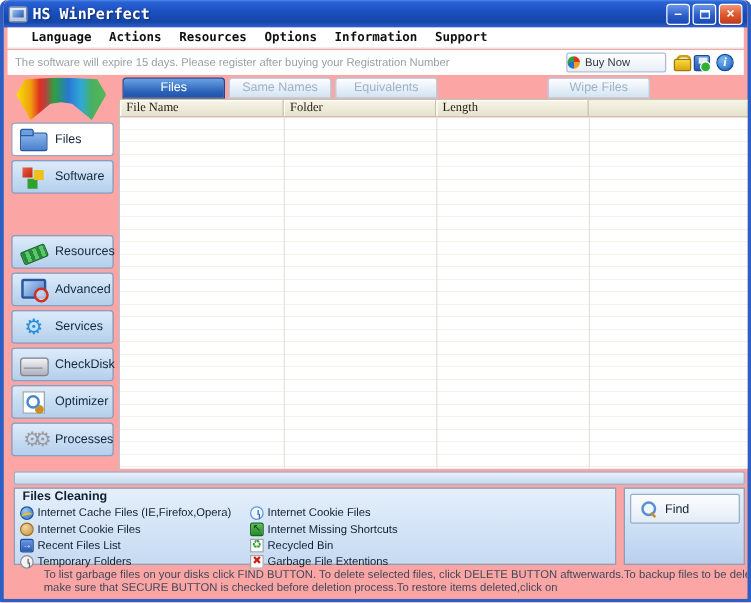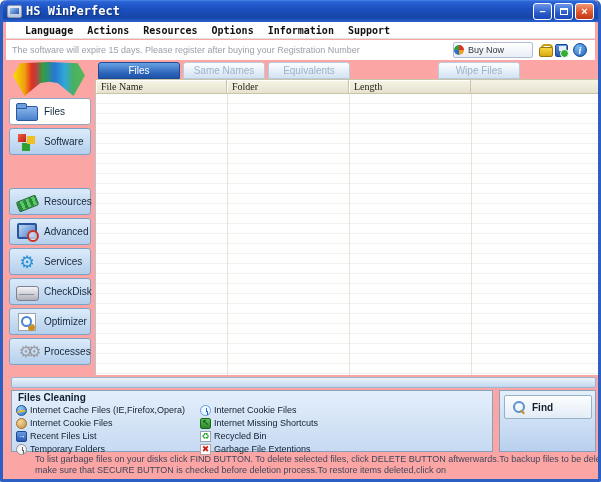--- a/index.html
+++ b/index.html
@@ -127,21 +127,21 @@
   .ci-clock-grey { border-radius:50%; background:#f4f4f4; border:1px solid #909098; }
   .ci-clock-grey::after { content:""; position:absolute; left:5px; top:2px; width:1px; height:4px; background:#606068; box-shadow:1px 3px 0 #606068; }
   .ci-clock-blue { border-radius:50%; background:#f0f8ff; border:1px solid #5a9ae0; }
   .ci-clock-blue::after { content:""; position:absolute; left:5px; top:2px; width:1px; height:4px; background:#2a6ac0; box-shadow:1px 3px 0 #2a6ac0; }
   .ci-shortcut { background:linear-gradient(180deg,#5ac05a,#28882a); border:1px solid #1a661c; border-radius:2px;
     color:#0a300a; font-size:8px; line-height:10px; }
   .ci-recycle { background:#ffffff; border:1px solid #98a4b0; color:#28a028; font-size:9px; line-height:10px; font-family:"DejaVu Sans",sans-serif; }
   .ci-redx { background:#ffffff; border:1px solid #b0a4a4; color:#d02018; font-size:9px; line-height:10px; font-weight:bold; font-family:"DejaVu Sans",sans-serif; }
   
   .find-panel { position:absolute; left:496px; top:390px; width:97px; height:62px;
-    background:linear-gradient(180deg,#e4effb,#b8d0ee); border:1px solid #8aa0b8;font-weight:bold; }
+    background:linear-gradient(180deg,#e4effb,#b8d0ee); border:1px solid #8aa0b8; }
   .find-btn { position:absolute; left:4px; top:4px; width:88px; height:24px;
     background:linear-gradient(180deg,#fdfdfe,#e2ecf6); border:1px solid #98b0c8; border-radius:2px;
     display:flex; align-items:center; gap:7px; padding-left:8px; cursor:pointer; }
   .find-mag { width:12px; height:12px; position:relative; }
   .find-mag::before { content:""; position:absolute; left:0; top:0; width:8px; height:8px;
     border:2px solid #5a90d0; border-radius:50%; background:#eef6ff; }
   .find-mag::after { content:""; position:absolute; right:0; bottom:0; width:5px; height:2px;
     background:#c89020; transform:rotate(45deg); }
   .find-label { font-size:10px; color:#102030; }
   

